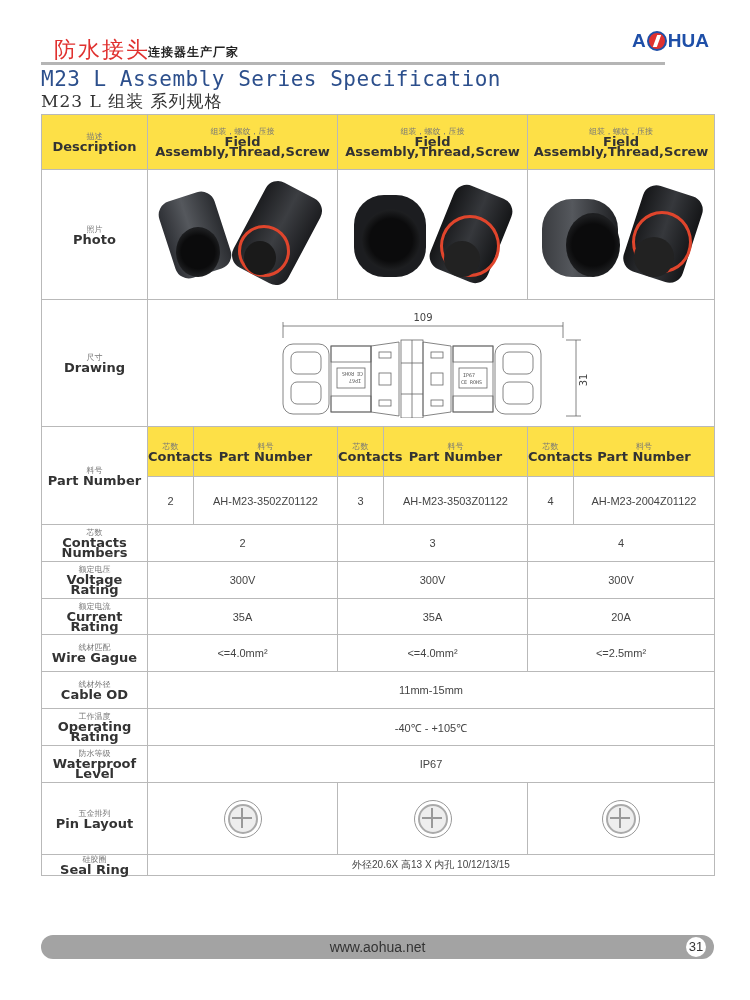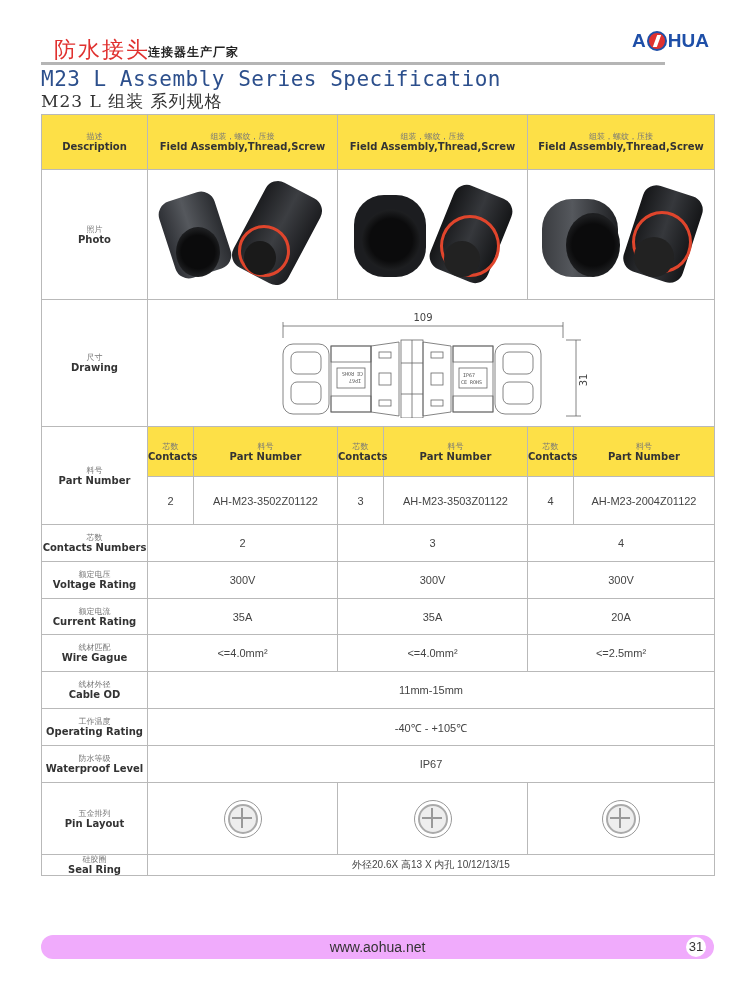--- a/index.html
+++ b/index.html
@@ -12,38 +12,38 @@
   .logo .ring::after { content: ""; position: absolute; left: 6px; top: 2px; width: 4px; height: 12px; background: #fff; transform: skewX(-20deg); }
   .hdr-line { position: absolute; left: 41px; top: 62px; width: 624px; height: 3px; background: #b5b5b5; }
 
   .title-en { position: absolute; left: 41px; top: 67px; font-family: "DejaVu Sans Mono", monospace; font-size: 21px; color: #2c4f8c; letter-spacing: 0.5px; }
   .title-cn { position: absolute; left: 41px; top: 90px; font-family: "DejaVu Serif", serif; font-size: 17px; color: #333; letter-spacing: 1px; }
 
   .tbl { position: absolute; left: 41px; top: 114px; width: 673px; border-collapse: collapse; table-layout: fixed; }
   .tbl td { border: 1px solid #b9b9b9; text-align: center; vertical-align: middle; padding: 0; font-size: 11px; color: #444; }
   .tbl .lab { font-size: 8px; line-height: 10px; color: #555; }
   .tbl .lab .cn { display: block; font-family: "DejaVu Serif", serif; color: #777; font-size: 8px; }
-  .tbl .lab .en { display: block; font-weight: bold; color: #333; font-size: 10px; }
+  .tbl .lab .en { display: block; font-weight: bold; color: #333; font-size: 13px; }
   .blue { background: #fde047; }
   .val { font-family: "Liberation Sans", sans-serif; font-size: 11px; color: #444; }
 
   .photo-cell { height: 172px; }
   .connector { position: relative; width: 170px; height: 120px; margin: 0 auto; }
   .cap { position: absolute; border-radius: 14px; background: linear-gradient(90deg, #2e3035, #55585d 45%, #2a2c30); }
   .hole { position: absolute; border-radius: 50%; background: radial-gradient(circle, #0b0b0c 50%, #1d1e20 70%); }
   .ring-red { position: absolute; border: 3px solid #e0452c; border-radius: 50%; }
 
   .drawing { position: relative; width: 320px; height: 110px; margin: 0 auto; }
 
   .pin { width: 36px; height: 36px; border-radius: 50%; border: 1px solid #999; margin: 0 auto; display: flex; align-items: center; justify-content: center; }
   .pin .inner { width: 26px; height: 26px; border-radius: 50%; border: 2px solid #aaa; background: #eee; position: relative; }
   .pin .inner::before { content: ""; position: absolute; left: 11px; top: 2px; width: 2px; height: 20px; background: #999; }
   .pin .inner::after { content: ""; position: absolute; left: 2px; top: 11px; width: 20px; height: 2px; background: #999; }
 
-  .footer { position: absolute; left: 41px; top: 935px; width: 673px; height: 24px; background: #f0abfc; border-radius: 12px; }
+  .footer { position: absolute; left: 41px; top: 935px; width: 673px; height: 24px; background: #a3a3a3; border-radius: 12px; }
   .footer .url { position: absolute; left: 0; right: 0; top: 4px; text-align: center; font-family: "Liberation Sans", sans-serif; font-size: 14px; color: #333; }
   .footer .page { position: absolute; right: 8px; top: 2px; width: 20px; height: 20px; border-radius: 50%; background: #fff; font-family: "Liberation Sans", sans-serif; font-size: 13px; text-align: center; line-height: 20px; color: #333; }
 </style>
 </head>
 <body>
 
 <div class="hdr-cn">防水接头</div>
 <div class="hdr-sub">连接器生产厂家</div>
 <div class="logo">
   <span>A</span>

